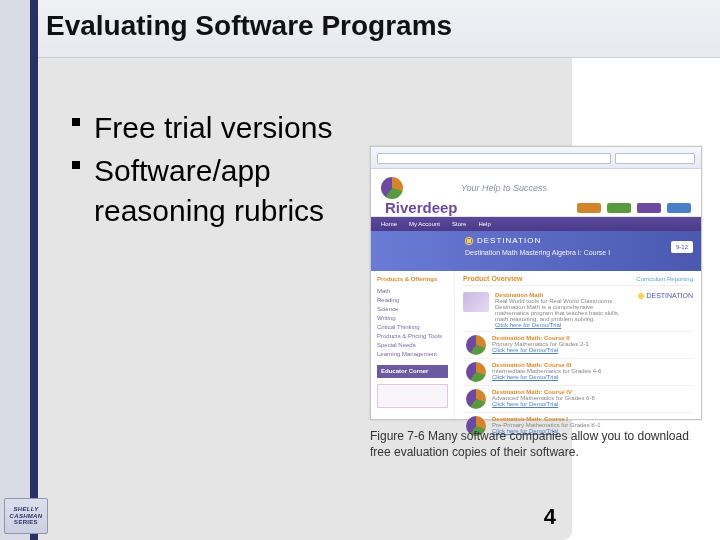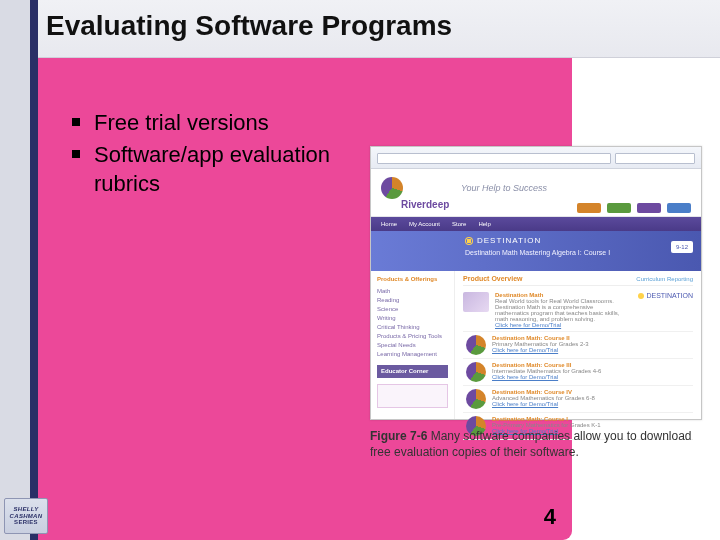--- a/index.html
+++ b/index.html
@@ -2,21 +2,21 @@
 <html><head>
 <meta charset="utf-8">
 <style>
   * { box-sizing: border-box; margin: 0; padding: 0; }
   html, body { width: 720px; height: 540px; font-family: Arial, Helvetica, sans-serif; background: #fff; overflow: hidden; }
 
   .slide {
     position: relative;
     width: 572px;
     height: 540px;
-    background: #ec4899;
+    background: #e5e5e5;
     border-radius: 9px;
   }
 
   
   .left-rail {
     position: absolute;
     left: 0; top: 0;
     width: 46px; height: 540px;
   }
   .left-rail .rail-light {
@@ -48,21 +48,21 @@
   
   .bullets {
     position: absolute;
     left: 72px; top: 108px;
     width: 280px;
   }
   .bullets li {
     list-style: none;
     position: relative;
     padding-left: 22px;
-    font-size: 22px;
+    font-size: 30px;
     line-height: 1.35;
     color: #000;
     margin-bottom: 2px;
   }
   .bullets li::before {
     content: "";
     position: absolute;
     left: 0; top: 10px;
     width: 8px; height: 8px;
     background: #000;
@@ -102,21 +102,21 @@
   .shot .logo {
     position: absolute; left: 10px; top: 8px;
     width: 60px; height: 30px;
   }
   .shot .logo .swirl {
     width: 22px; height: 22px; border-radius: 50%;
     background: conic-gradient(#d4842a 0 30%, #5a9a3e 30% 60%, #6d4aa0 60% 100%);
     display: inline-block; vertical-align: middle;
   }
   .shot .logo .brand {
-    display:inline-block; margin-left:20px; color:#6d4aa0; font-weight:bold; font-size:10px; vertical-align:middle;
+    display:inline-block; margin-left:4px; color:#6d4aa0; font-weight:bold; font-size:15px; vertical-align:middle;
   }
   .shot .tagline {
     position:absolute; left:90px; top:14px; color:#8a8fa8; font-style:italic; font-size:9px;
   }
   .shot .topicons {
     position:absolute; right:10px; top:34px; display:flex; gap:6px;
   }
   .shot .topicons span { width:24px; height:10px; border-radius:2px; }
   .shot .navbar {
     height: 14px;
@@ -199,21 +199,21 @@
 
   
   .caption {
     position: absolute;
     left: 370px; top: 428px;
     width: 332px;
     font-size: 12px;
     color: #333;
     line-height: 1.35;
   }
-  .caption .fignum { font-weight: bold; }
+  .caption .fignum { font-weight: normal; }
 
   
   .pagenum {
     position: absolute;
     right: 16px; bottom: 10px;
     font-size: 22px;
     font-weight: bold;
     color: #000;
   }
 
@@ -242,21 +242,21 @@
 
   <div class="left-rail">
     <div class="rail-light"></div>
     <div class="rail-dark"></div>
   </div>
 
   <h1 class="title">Evaluating Software Programs</h1>
 
   <ul class="bullets">
     <li>Free trial versions</li>
-    <li>Software/app evaluation rubrics</li>
+    <li>Software/app reasoning rubrics</li>
   </ul>
 
   <div class="shot">
     <div class="browser-chrome">
       <div class="addr"></div>
       <div class="addr-right"></div>
     </div>
     <div class="page-top">
       <div class="logo">
         <span class="swirl"></span>

